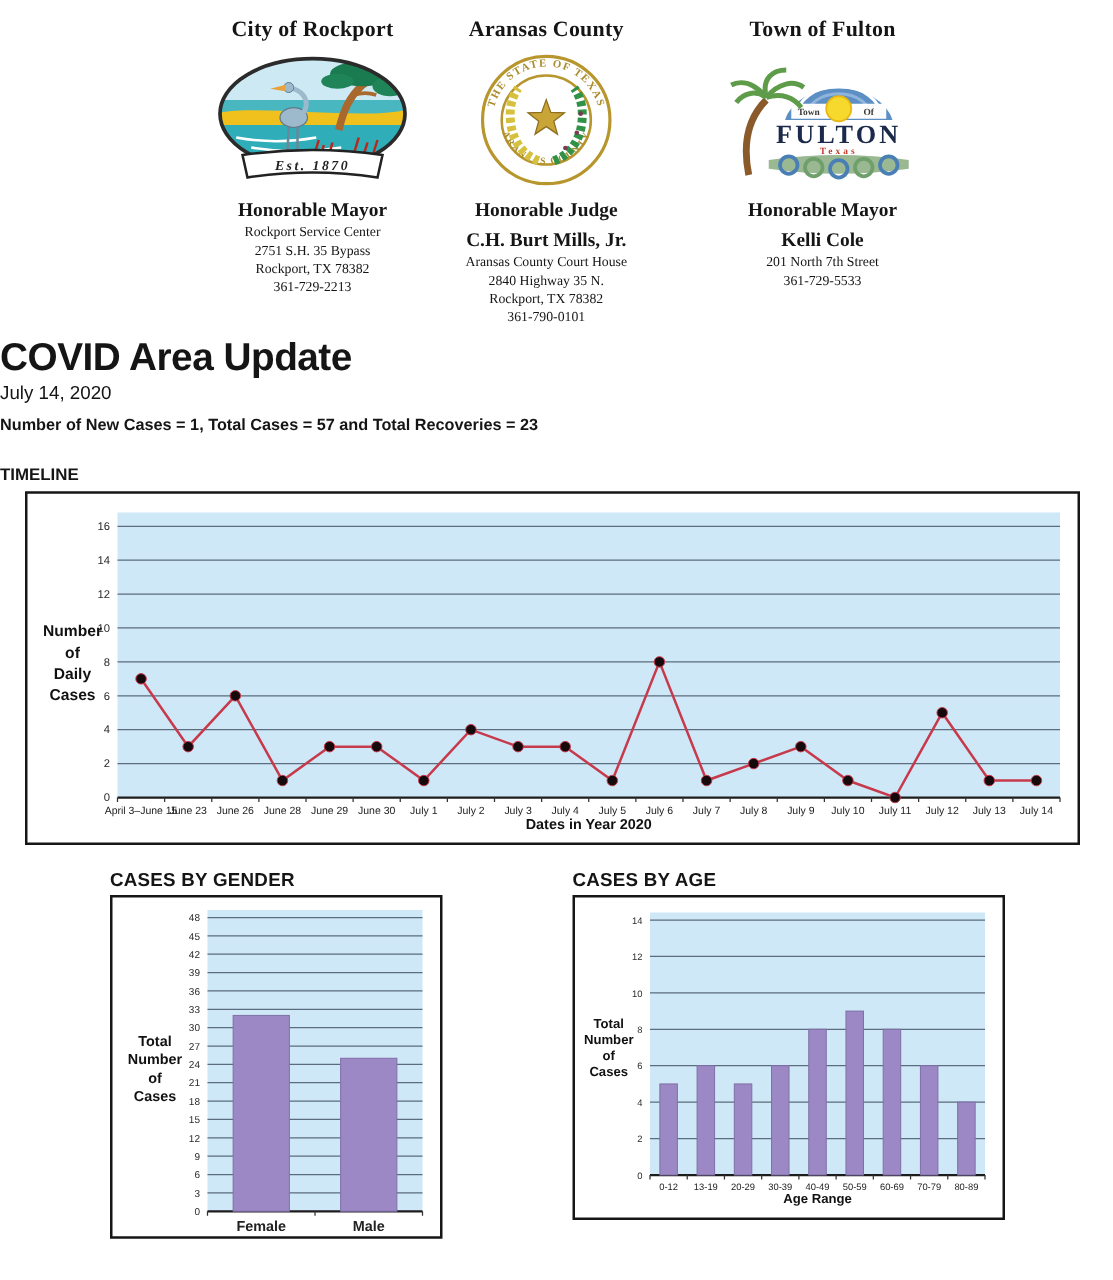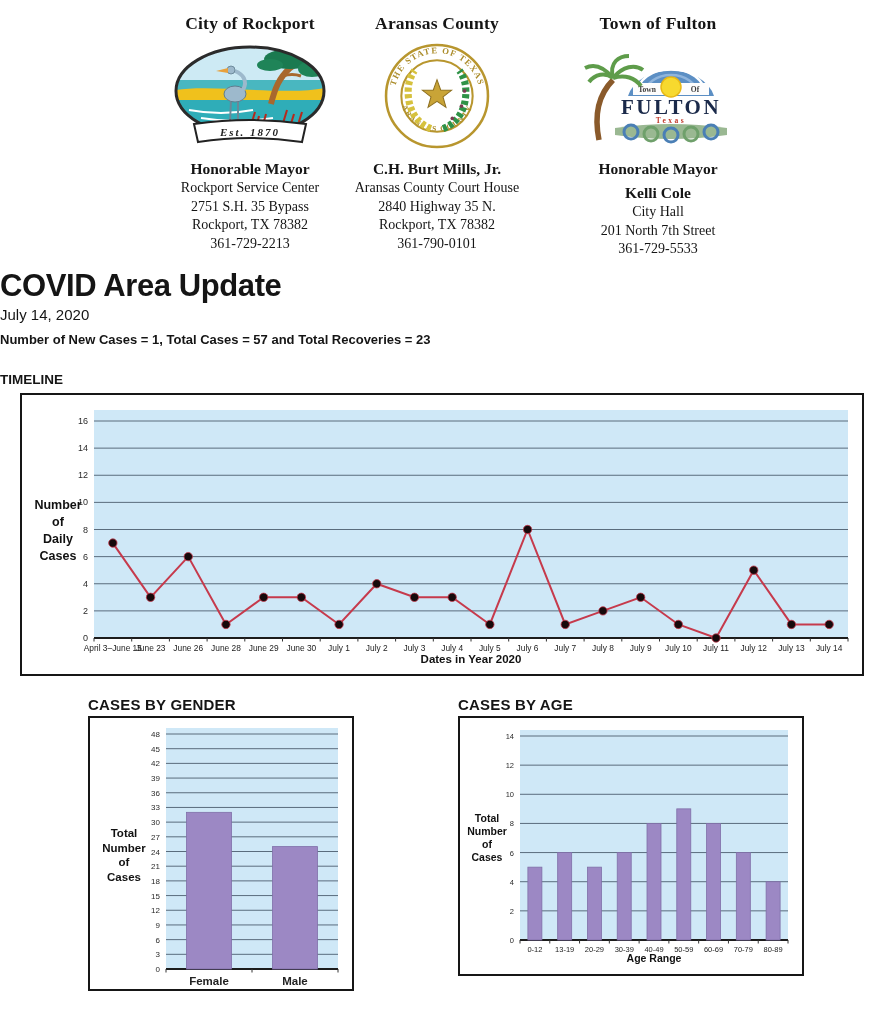--- a/index.html
+++ b/index.html
@@ -6,21 +6,21 @@
   .page{position:relative;width:890px;height:1024px;background:#ffffff;
         font-family:"Liberation Sans",sans-serif;color:#151515;overflow:hidden;border-radius:24px;}
   
   .org-col{position:absolute;top:13px;text-align:center;font-family:"Liberation Serif",serif;}
   .org-col.c0{left:128px;width:244px;}
   .org-col.c1{left:336px;width:202px;}
   .org-col.c2{left:546px;width:224px;}
   .org-name{font-size:17.5px;font-weight:bold;letter-spacing:.2px;}
   .org-logo{height:118px;display:flex;align-items:center;justify-content:center;margin-top:3px;}
   .official{font-size:15.5px;font-weight:bold;line-height:1.3;margin-top:4px;}
-  .addr{font-size:14px;line-height:1.32;}
+  .addr{font-size:11px;line-height:1.32;}
   
   .center-line{position:absolute;left:0;width:890px;}
   .doc-title{top:268px;font-size:31px;font-weight:bold;letter-spacing:-.4px;}
   .doc-date{top:306px;font-size:15px;}
   .doc-summary{top:332px;font-size:13px;font-weight:bold;}
   .timeline-title{top:372px;font-size:13.5px;font-weight:bold;}
   
   .chart-frame{position:absolute;border:2px solid #161616;background:#ffffff;}
   .timeline-box{left:20px;top:393px;width:840px;height:279px;}
   .gender-box{left:88px;top:716px;width:262px;height:271px;}
@@ -102,20 +102,21 @@
           <textPath href="#sealBottom" startOffset="50%" text-anchor="middle">ARANSAS COUNTY</textPath>
         </text>
         <path d="M46,84 C30,78 22,62 24,42 C25,36 27,31 30,27" stroke="#d6c13e" stroke-width="7" stroke-dasharray="4,2.5" fill="none"></path>
         <path d="M58,84 C74,78 82,62 80,42 C79,36 77,31 74,27" stroke="#2f9247" stroke-width="7" stroke-dasharray="4,2.5" fill="none"></path>
         <circle cx="79" cy="47" r="1.8" fill="#7a3b52"></circle>
           <circle cx="76" cy="62" r="1.8" fill="#7a3b52"></circle>
           <circle cx="67" cy="74" r="1.8" fill="#7a3b52"></circle>
         <polygon points="52,36 55.6,46 66.3,46.4 57.9,52.9 60.8,63.1 52,57.2 43.2,63.1 46.1,52.9 37.7,46.4 48.4,46" fill="#c9a437" stroke="#8d6f1f" stroke-width="1"></polygon>
       </svg>
     </div>
+    <div class="official">Honorable Judge</div>
     <div class="official">C.H. Burt Mills, Jr.</div>
     <div class="addr">Aransas County Court House</div>
     <div class="addr">2840 Highway 35 N.</div>
     <div class="addr">Rockport, TX 78382</div>
     <div class="addr">361-790-0101</div>
   </div>
 
   <div class="org-col c2">
     <div class="org-name">Town of Fulton</div>
     <div class="org-logo">
@@ -142,21 +143,20 @@
           <path d="M30,30 C20,18 10,16 2,20"></path>
             <path d="M30,30 C26,14 36,8 46,8"></path>
           <path d="M30,30 C40,18 52,16 60,22"></path>
             <path d="M30,30 C42,26 52,30 58,38"></path>
           <path d="M30,30 C22,24 12,26 6,34"></path>
         </g>
       </svg>
     </div>
     <div class="official">Honorable Mayor</div>
     <div class="official">Kelli Cole</div>
-    <div class="addr">City Hall</div>
     <div class="addr">201 North 7th Street</div>
     <div class="addr">361-729-5533</div>
   </div>
 
   <div class="center-line doc-title">COVID Area Update</div>
   <div class="center-line doc-date">July 14, 2020</div>
   <div class="center-line doc-summary">Number of New Cases = 1, Total Cases = 57 and Total Recoveries = 23</div>
   <div class="center-line timeline-title">TIMELINE</div>
 
   <div class="chart-frame timeline-box">

